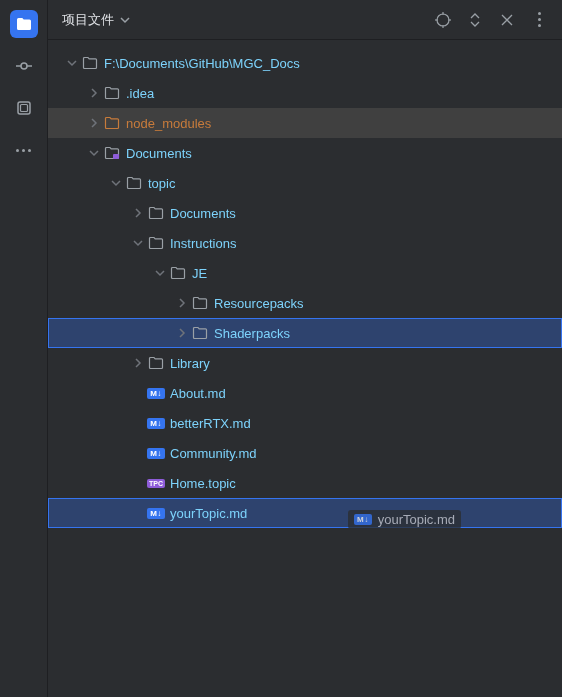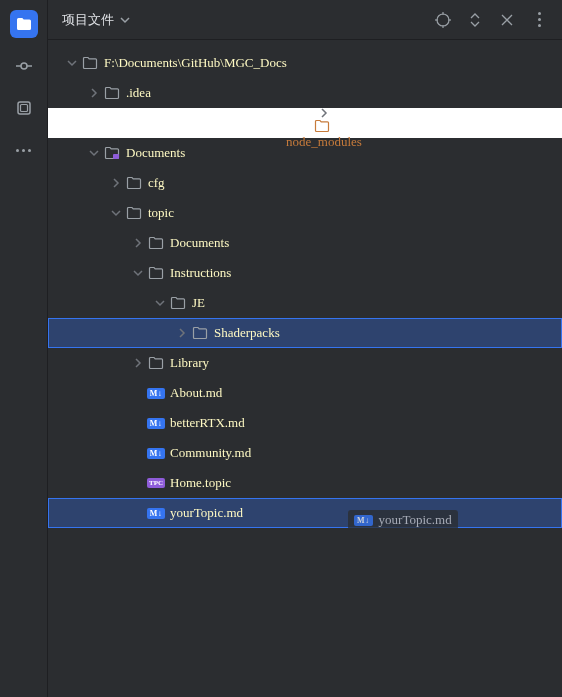--- a/index.html
+++ b/index.html
@@ -33,21 +33,20 @@
   cursor: pointer;
 }
 .sidebar-btn.active {
   background: #3574f0;
 }
 .panel {
   flex: 1;
   display: flex;
   flex-direction: column;
   background: #2b2d30;
-  font-family: Liberation Serif, serif;
 }
 .panel-header {
   height: 40px;
   display: flex;
   align-items: center;
   padding: 0 14px;
   border-bottom: 1px solid #1e1f22;
 }
 .panel-title {
   font-size: 13px;
@@ -77,22 +76,21 @@
   position: relative;
 }
 .tree-row {
   height: 30px;
   display: flex;
   align-items: center;
   cursor: pointer;
   white-space: nowrap;
 }
 .tree-row.highlighted {
-  background: #ffffff;
-  flex-direction: column;
+  background: #404040;
 }
 .tree-row.orange {
   color: #c77b3b;
 }
 .tree-row.orange .folder-icon { color: #c77b3b; }
 .tree-row.selected {
   background: #2e436e;
   outline: 1px solid #3574f0;
   outline-offset: -1px;
 }
@@ -104,21 +102,21 @@
 }
 .chevron.placeholder { visibility: hidden; }
 .icon-slot {
   width: 20px;
   display: inline-flex;
   justify-content: center;
   margin-right: 4px;
 }
 .folder-icon { color: #9aa0a6; }
 .folder-icon.special { color: #9aa0a6; }
-.label { color: #fef9c3; }
+.label { color: #7dd3fc; }
 .tree-row.orange .label { color: #c77b3b; }
 .md-icon {
   background: #3574f0;
   color: #fff;
   font-size: 8px;
   font-weight: 700;
   padding: 1px 3px;
   border-radius: 2px;
   letter-spacing: 0.5px;
 }
@@ -271,38 +269,25 @@
         </span>
       <span class="icon-slot folder-icon special">
           <svg width="16" height="16" viewBox="0 0 16 16">
             <path fill="none" stroke="#9aa0a6" stroke-width="1.2" d="M1.5 3.5A1 1 0 0 1 2.5 2.5h3.5l1.2 1.3H13.5a1 1 0 0 1 1 1v7.7a1 1 0 0 1-1 1h-11a1 1 0 0 1-1-1v-9z"></path>
             <rect x="9" y="9" width="6" height="5" rx="1" fill="#8e5cd9"></rect>
           </svg>
         </span>
       <span class="label">Documents</span>
     </div>
 
+
+
     <div class="tree-row" style="padding-left:60px">
       <span class="chevron">
           <svg width="10" height="10" viewBox="0 0 10 10">
-            <path d="M3 1l4 4-4 4" fill="none" stroke="#6f737a" stroke-width="1.5"></path>
-          </svg>
-        </span>
-      <span class="icon-slot folder-icon">
-          <svg width="16" height="16" viewBox="0 0 16 16">
-            <path fill="none" stroke="#9aa0a6" stroke-width="1.2" d="M1.5 3.5A1 1 0 0 1 2.5 2.5h3.5l1.2 1.3H13.5a1 1 0 0 1 1 1v7.7a1 1 0 0 1-1 1h-11a1 1 0 0 1-1-1v-9z"></path>
-          </svg>
-        </span>
-      <span class="label">cfg</span>
-    </div>
-
-
-    <div class="tree-row" style="padding-left:60px">
-      <span class="chevron">
-          <svg width="10" height="10" viewBox="0 0 10 10">
             <path d="M1 3l4 4 4-4" fill="none" stroke="#6f737a" stroke-width="1.5"></path>
           </svg>
         </span>
       <span class="icon-slot folder-icon">
           <svg width="16" height="16" viewBox="0 0 16 16">
             <path fill="none" stroke="#9aa0a6" stroke-width="1.2" d="M1.5 3.5A1 1 0 0 1 2.5 2.5h3.5l1.2 1.3H13.5a1 1 0 0 1 1 1v7.7a1 1 0 0 1-1 1h-11a1 1 0 0 1-1-1v-9z"></path>
           </svg>
         </span>
       <span class="label">topic</span>
     </div>
@@ -344,20 +329,33 @@
           </svg>
         </span>
       <span class="icon-slot folder-icon">
           <svg width="16" height="16" viewBox="0 0 16 16">
             <path fill="none" stroke="#9aa0a6" stroke-width="1.2" d="M1.5 3.5A1 1 0 0 1 2.5 2.5h3.5l1.2 1.3H13.5a1 1 0 0 1 1 1v7.7a1 1 0 0 1-1 1h-11a1 1 0 0 1-1-1v-9z"></path>
           </svg>
         </span>
       <span class="label">JE</span>
     </div>
 
+    <div class="tree-row" style="padding-left:126px">
+      <span class="chevron">
+          <svg width="10" height="10" viewBox="0 0 10 10">
+            <path d="M3 1l4 4-4 4" fill="none" stroke="#6f737a" stroke-width="1.5"></path>
+          </svg>
+        </span>
+      <span class="icon-slot folder-icon">
+          <svg width="16" height="16" viewBox="0 0 16 16">
+            <path fill="none" stroke="#9aa0a6" stroke-width="1.2" d="M1.5 3.5A1 1 0 0 1 2.5 2.5h3.5l1.2 1.3H13.5a1 1 0 0 1 1 1v7.7a1 1 0 0 1-1 1h-11a1 1 0 0 1-1-1v-9z"></path>
+          </svg>
+        </span>
+      <span class="label">Resourcepacks</span>
+    </div>
 
     <div class="tree-row selected" style="padding-left:126px">
       <span class="chevron">
           <svg width="10" height="10" viewBox="0 0 10 10">
             <path d="M3 1l4 4-4 4" fill="none" stroke="#6f737a" stroke-width="1.5"></path>
           </svg>
         </span>
       <span class="icon-slot folder-icon">
           <svg width="16" height="16" viewBox="0 0 16 16">
             <path fill="none" stroke="#9aa0a6" stroke-width="1.2" d="M1.5 3.5A1 1 0 0 1 2.5 2.5h3.5l1.2 1.3H13.5a1 1 0 0 1 1 1v7.7a1 1 0 0 1-1 1h-11a1 1 0 0 1-1-1v-9z"></path>

